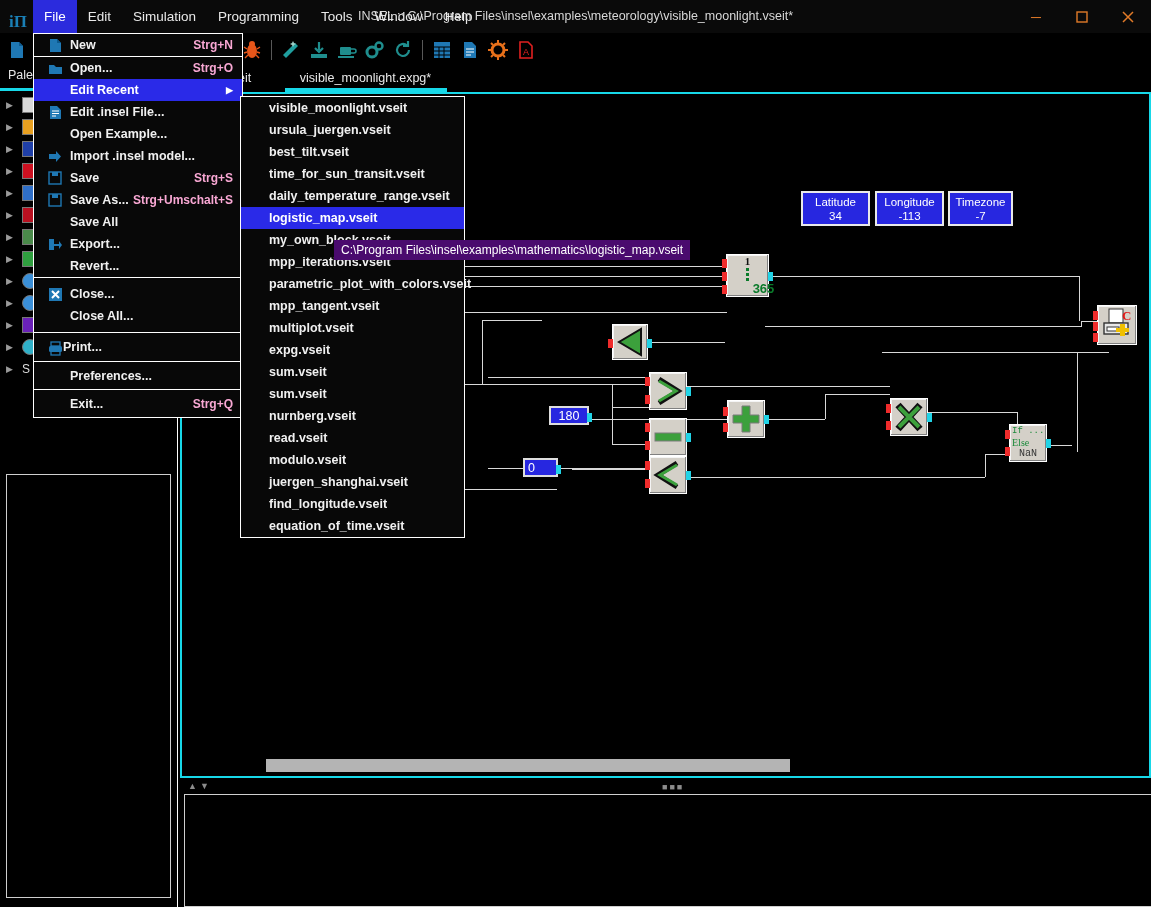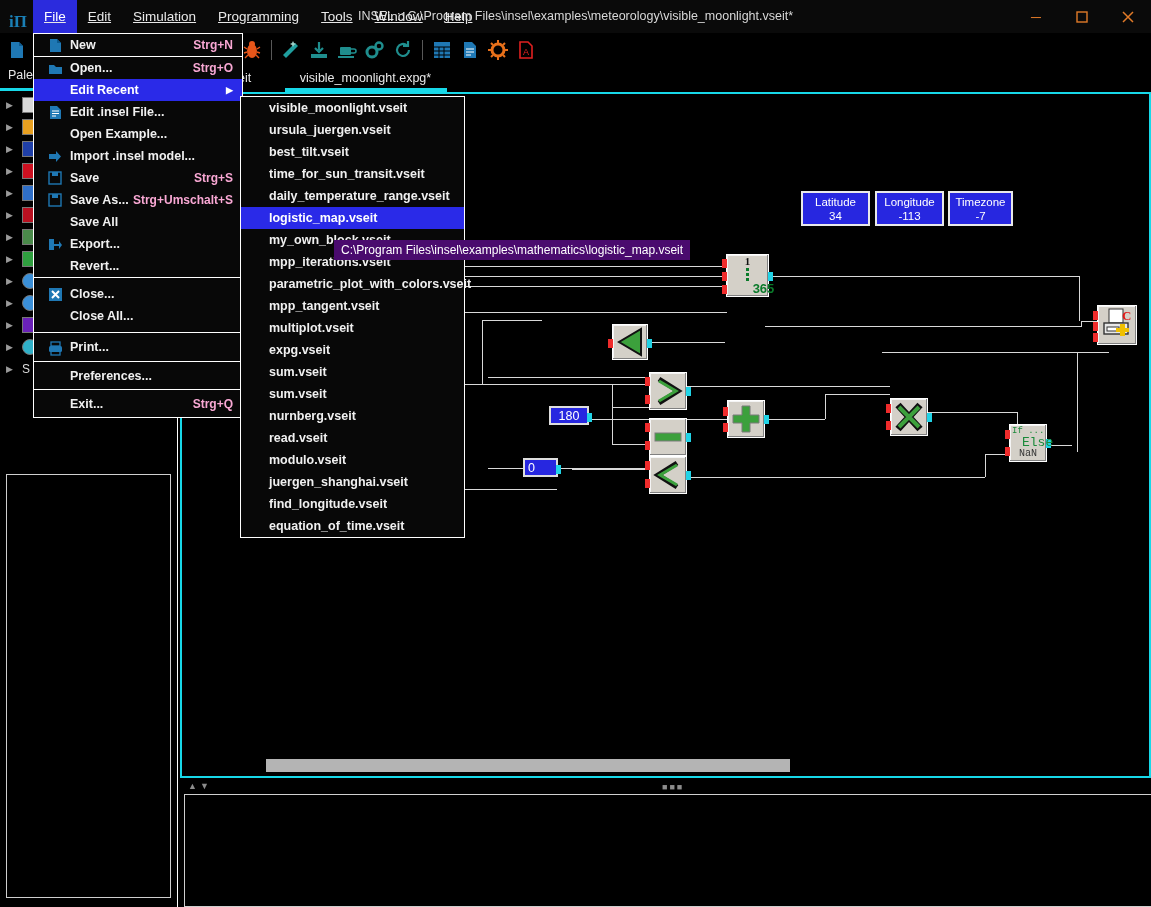--- a/index.html
+++ b/index.html
@@ -4,21 +4,21 @@
 <style>
   html,body{margin:0;padding:0;background:#000;}
   body{width:1151px;height:907px;overflow:hidden;font-family:"Liberation Sans",sans-serif;
        color:#e8e8e8;-webkit-font-smoothing:antialiased;}
   .app{position:relative;width:1151px;height:907px;background:#000;}
 
   
   .titlebar{position:absolute;left:0;top:0;width:1151px;height:33px;background:#0a0a0a;}
   .app-icon{position:absolute;left:6px;top:11px;width:24px;height:22px;color:#1a7fb5;font-size:17px;
             font-weight:bold;font-family:"Liberation Serif",serif;text-align:center;line-height:22px;}
-  .menubar{position:absolute;left:33px;top:0;height:33px;display:flex;align-items:stretch;text-decoration:underline;}
+  .menubar{position:absolute;left:33px;top:0;height:33px;display:flex;align-items:stretch;}
   .menubar > div{padding:0 11px;display:flex;align-items:center;font-size:13.5px;color:#e9e9e9;cursor:default;}
   .menubar > div.active{background:#2b2bdd;color:#fff;}
   .wintitle{position:absolute;left:0;top:0;width:1151px;height:33px;line-height:33px;text-align:center;
             font-size:12.5px;color:#d8d8d8;pointer-events:none;}
   .winbtns{position:absolute;right:0;top:0;height:33px;display:flex;}
   .winbtns div{width:46px;height:33px;display:flex;align-items:center;justify-content:center;
                font-size:14px;color:#e07a28;}
   .wb-min{font-size:16px;}
   .wb-max svg,.wb-close svg{display:block;}
 
@@ -440,21 +440,21 @@
             <path d="M7,6 L29,30 M29,6 L7,30" stroke="#111" stroke-width="7" fill="none"></path>
             <path d="M8,8 L28,28 M28,8 L8,28" stroke="#3ca03c" stroke-width="4" fill="none"></path>
           </svg>
       </div>
 
       <div class="blk" style="left:827px;top:330px;width:38px;height:38px;">
         <div class="port-in" style="top:5px;"></div>
         <div class="port-in" style="top:22px;"></div>
         <div class="port-out" style="top:14px;"></div>
         <div style="position:absolute;left:2px;top:1px;font-size:9px;color:#1a8a3a;font-family:'Liberation Mono',monospace;line-height:11px;">If ...</div>
-        <div style="position:absolute;left:2px;top:12px;font-size:13px;color:#1a8a3a;font-family:Liberation Mono, monospace;line-height:11px;margin-left:10px;">Else</div>
+        <div style="position:absolute;left:2px;top:12px;font-size:10px;color:#1a8a3a;font-family:Liberation Serif, serif;line-height:11px;">Else</div>
         <div style="position:absolute;left:9px;top:23px;font-size:10px;color:#333;font-family:'Liberation Mono',monospace;line-height:11px;">NaN</div>
       </div>
 
       <div class="blk" style="left:915px;top:211px;width:40px;height:40px;">
         <div class="port-in" style="top:5px;"></div>
         <div class="port-in" style="top:16px;"></div>
         <div class="port-in" style="top:27px;"></div>
         <svg width="38" height="38" style="display:block">
           <rect x="11" y="3" width="14" height="14" fill="#fff" stroke="#333" stroke-width="1"></rect>
           <rect x="6" y="17" width="24" height="11" fill="#e8e8e8" stroke="#333" stroke-width="1.4"></rect>
@@ -585,21 +585,21 @@
             <path d="M4,4 L11,11 M11,4 L4,11" stroke="#fff" stroke-width="2"></path>
           </svg>
       </span>
       <span class="mlabel">Close...</span>
     </div>
     <div class="mrow">
       <span class="mlabel">Close All...</span>
     </div>
     <div class="mgap"></div>
     <div class="msep"></div>
-    <div class="mrow" style="height:28px;">
+    <div class="mrow" style="height:28px;padding-left:7px;">
       <span class="mi" style="top:6px;">
         <svg width="15" height="15">
             <rect x="3" y="1" width="9" height="4" fill="none" stroke="#1f78b4" stroke-width="1.3"></rect>
             <rect x="1" y="5" width="13" height="6" rx="1.5" fill="#1f78b4"></rect>
             <rect x="3" y="10" width="9" height="4" fill="none" stroke="#1f78b4" stroke-width="1.3"></rect>
           </svg>
       </span>
       <span class="mlabel">Print...</span>
     </div>
     <div class="msep"></div>

